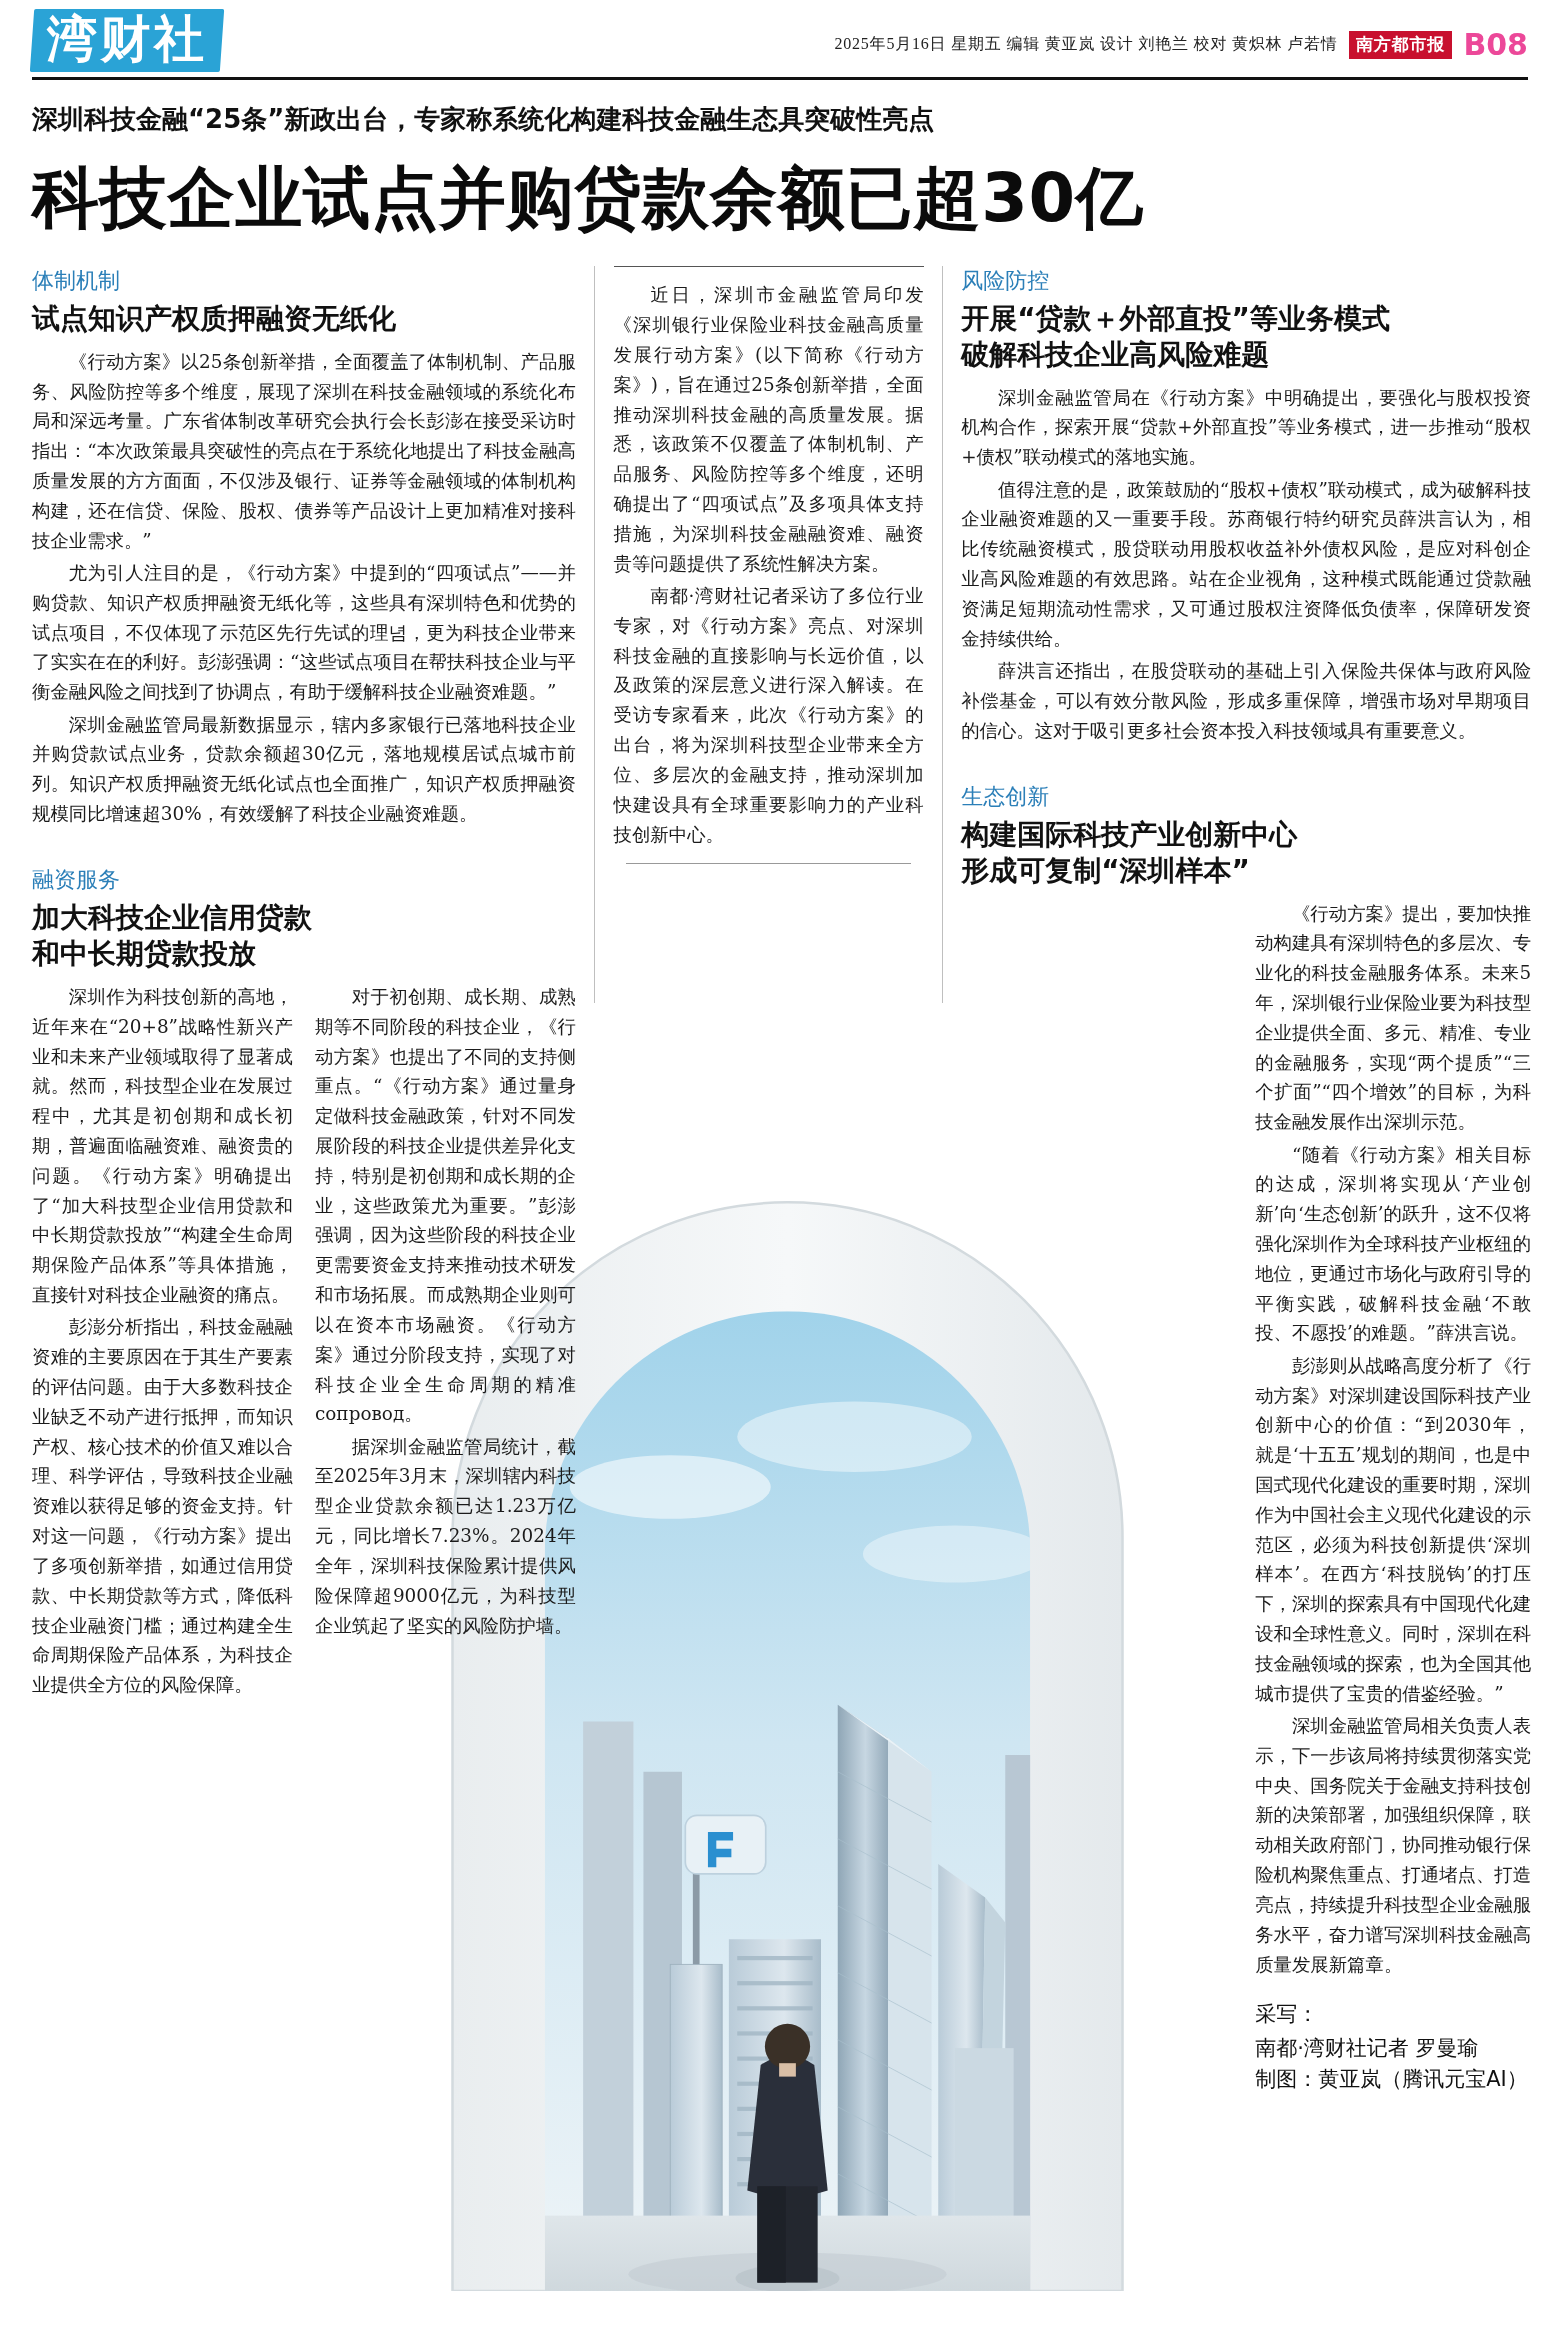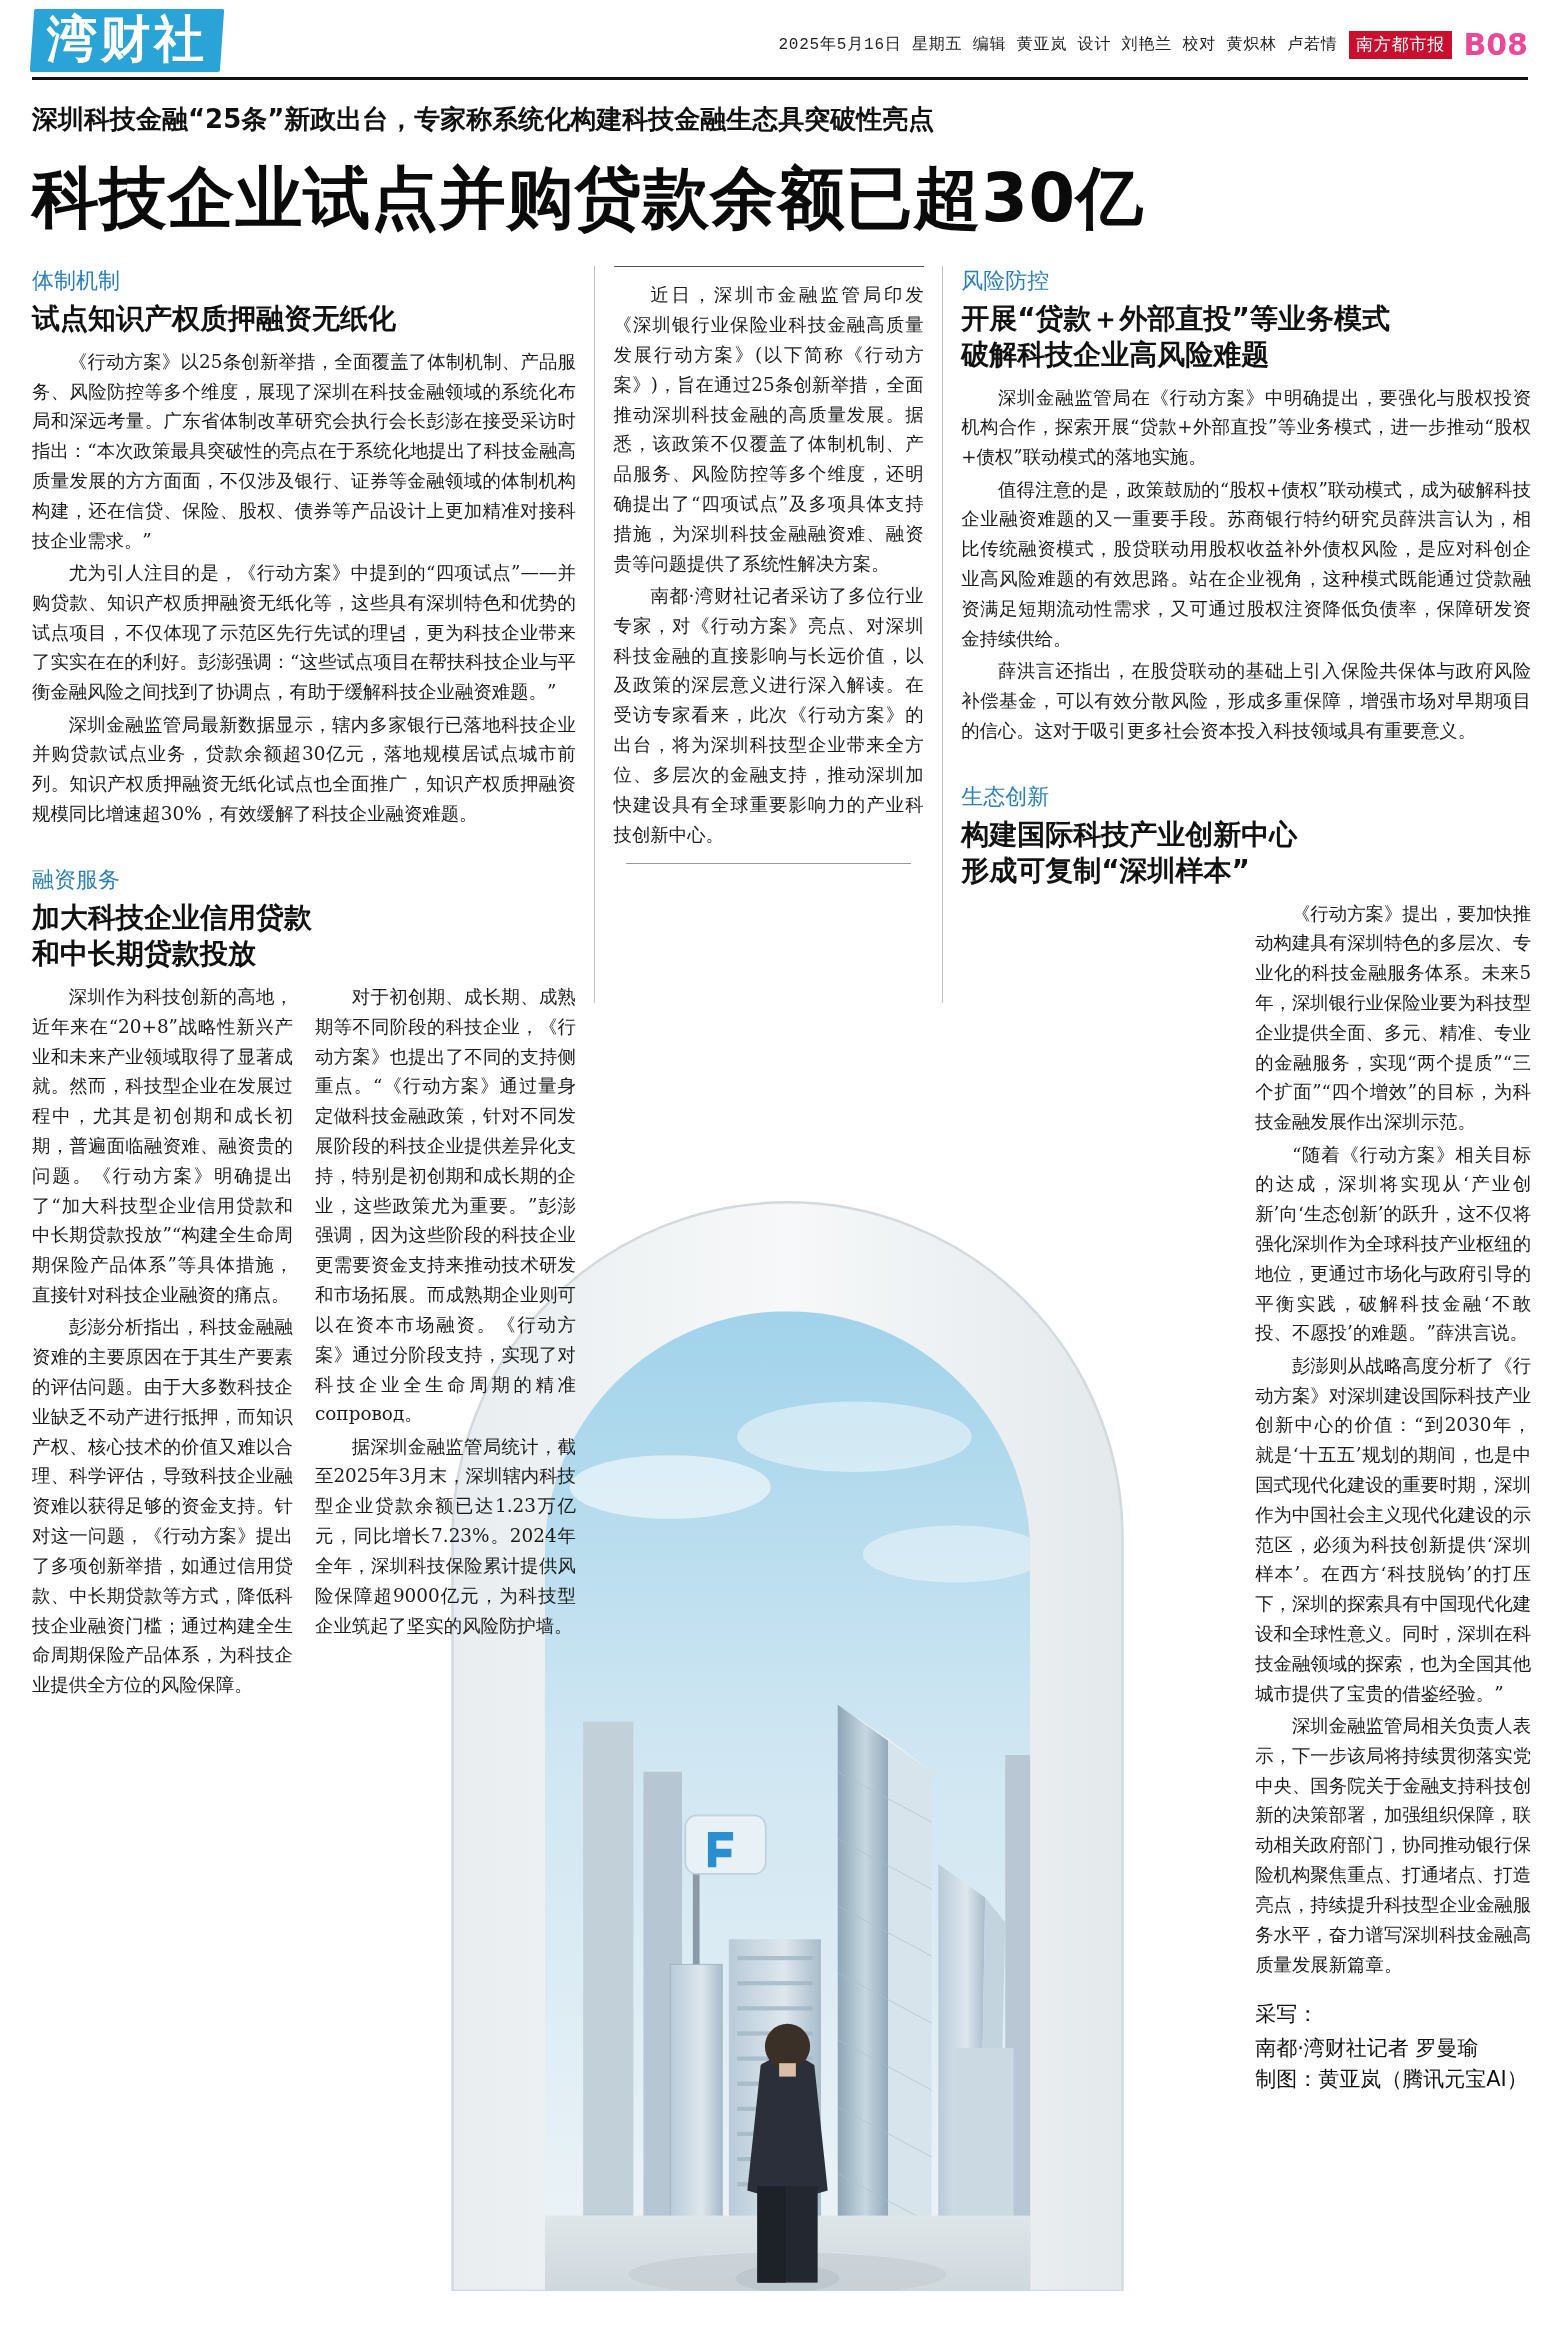--- a/index.html
+++ b/index.html
@@ -47,31 +47,31 @@
     transform: skewX(-4deg);
   }
   .logo-box span { display:inline-block; transform: skewX(4deg); }
   .masthead-right {
     display: flex;
     align-items: center;
     gap: 11.7px;
     padding-bottom: 10px;
   }
   .masthead-meta {
-    font-family: Liberation Mono, monospace;
+    font-family: Liberation Serif, serif;
     font-size: 16px;
     color: #222;
     letter-spacing: 0.8px;
   }
   .paper-badge {
     background: #c8102e;
     color: #fff;
     font-family: "DejaVu Sans", sans-serif;
     font-size: 17px;
-    font-weight: normal;
+    font-weight: bold;
     padding: 2.5px 6.7px;
     letter-spacing: 0.8px;
   }
   .page-no {
     font-family: "DejaVu Sans", sans-serif;
     font-size: 30px;
     font-weight: bold;
     color: #ec4899;
     letter-spacing: 0px;
   }

